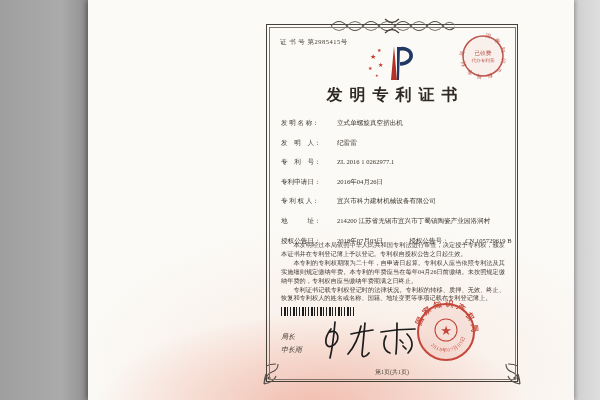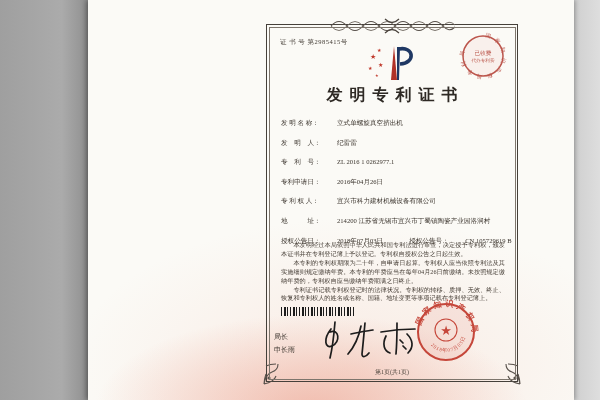--- a/index.html
+++ b/index.html
@@ -37,21 +37,21 @@
   .grant-row .half.right{margin-left:26px;}
   
   .bodytext{position:absolute;left:14px;right:12px;top:216px;font-size:6.2px;
     line-height:8.9px;text-align:justify;color:#453d35;}
   .bodytext p{margin:0;text-indent:2em;}
   
   .barcode{position:absolute;left:14px;top:282px;width:74px;height:9px;
     background:repeating-linear-gradient(90deg,#1d1d1d 0 1px,transparent 1px 2.6px,
       #1d1d1d 2.6px 4.6px,transparent 4.6px 6.2px,#1d1d1d 6.2px 6.9px,transparent 6.9px 9px);}
   
-  .signer{position:absolute;left:7px;top:306px;font-size:7px;line-height:13px;color:#3c352e;}
+  .signer{position:absolute;left:14px;top:306px;font-size:7px;line-height:13px;color:#3c352e;font-style:italic;}
   .signature{position:absolute;left:48px;top:294px;}
   
   .footer{position:absolute;left:0;right:0;bottom:4px;text-align:center;font-size:6px;color:#4a423a;}
   
   .stamp-tr{position:absolute;right:8px;top:5px;opacity:0.9;}
   .seal{position:absolute;left:146px;top:274px;opacity:0.93;}
   
   .lace-top{position:absolute;left:50%;top:-10px;transform:translateX(-50%);}
   .corner{position:absolute;bottom:-5px;}
   .corner.bl{left:-5px;}

